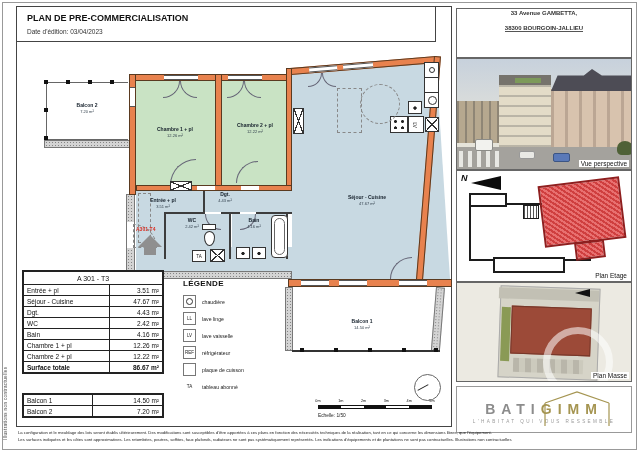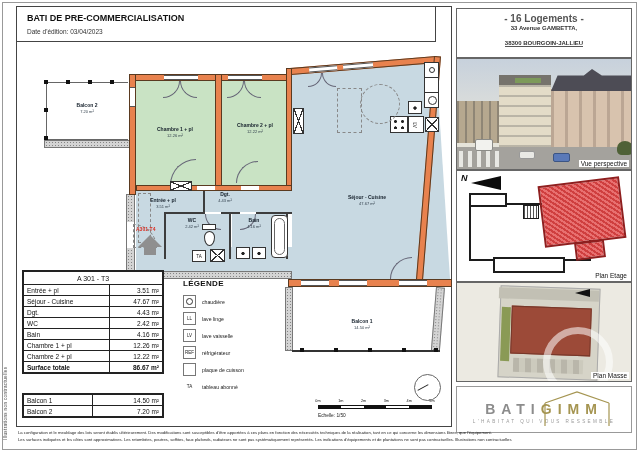--- a/index.html
+++ b/index.html
@@ -54,21 +54,21 @@
 </head>
 <body>
 
 <div id="stage">
 
   <div class="a frame" style="left:2px;top:2px;width:635px;height:448px;"></div>
   <div class="a" style="left:3px;top:295px;height:145px;writing-mode:vertical-rl;transform:rotate(180deg);font-size:4.5px;color:#444;letter-spacing:.4px;">Illustrations non contractuelles</div>
 
   <div class="a panel" style="left:16px;top:6px;width:436px;height:421px;"></div>
   <div class="a" style="left:16px;top:6px;width:420px;height:36px;border:1px solid #444;background:#fff;">
-    <div class="a" style="left:10px;top:6px;font-size:9px;font-weight:bold;">BATI DE PRE-COMMERCIALISATION</div>
+    <div class="a" style="left:10px;top:6px;font-size:9px;font-weight:bold;">PLAN DE PRE-COMMERCIALISATION</div>
     <div class="a" style="left:10px;top:21px;font-size:6.5px;color:#333;">Date d'édition: 03/04/2023</div>
   </div>
 
   <div class="room" style="left:46px;top:82px;width:82px;height:58px;border:1px solid #666;border-right:none;background:#fff;"></div>
   <div class="room green" style="left:136px;top:81px;width:79px;height:104px;"></div>
   <div class="room green" style="left:222px;top:81px;width:64px;height:104px;"></div>
   <div class="room blue" style="left:292px;top:58px;width:158px;height:221px;clip-path:polygon(0 6%,91% 0,100% 100%,0 100%);"></div>
   <div class="room blue" style="left:136px;top:191px;width:67px;height:56px;"></div>
   <div class="room blue" style="left:203px;top:191px;width:89px;height:21px;"></div>
   <div class="room blue" style="left:136px;top:247px;width:156px;height:24px;"></div>
@@ -309,21 +309,20 @@
     <span style="position:absolute;left:68.4px;top:0;font-size:3.8px;transform:translateX(-50%);">3m</span>
     <span style="position:absolute;left:91.2px;top:0;font-size:3.8px;transform:translateX(-50%);">4m</span>
     <span style="position:absolute;left:114px;top:0;font-size:3.8px;transform:translateX(-50%);">5m</span>
     <div class="a" style="left:0;top:6px;width:114px;height:4px;border:1px solid #111;font-size:0;">
       <span class="seg" style="width:20%;background:#111;"></span><span class="seg" style="width:20%;background:#fff;"></span><span class="seg" style="width:20%;background:#111;"></span><span class="seg" style="width:20%;background:#fff;"></span><span class="seg" style="width:20%;background:#111;"></span>
     </div>
   </div>
   <div class="a" style="left:318px;top:413px;font-size:4.8px;color:#222;">Echelle: 1/50</div>
 
   <div class="sbox" style="left:456px;top:8px;width:176px;height:50px;text-align:center;">
-    <div style="margin-top:4px;font-size:10px;font-weight:bold;color:#555;">- 16 Logements -</div>
     <div style="font-size:6px;color:#333;font-weight:bold;margin-top:1px;">33 Avenue GAMBETTA,</div>
     <div style="font-size:6px;color:#333;font-weight:bold;border-bottom:1px solid #555;display:inline-block;">38300 BOURGOIN-JALLIEU</div>
   </div>
 
   <div class="sbox" style="left:456px;top:58px;width:176px;height:112px;background:linear-gradient(#c7d1dc,#e6e4da 70%);">
     <div class="a" style="left:0;top:42px;width:52px;height:42px;background:#b6a88f;background-image:repeating-linear-gradient(90deg,rgba(70,70,70,.35) 0 2px,transparent 2px 8px);"></div>
     <div class="a" style="left:42px;top:24px;width:52px;height:64px;background:#e3dcc8;background-image:repeating-linear-gradient(0deg,rgba(90,90,90,.3) 0 2px,transparent 2px 10px);"></div>
     <div class="a" style="left:42px;top:16px;width:52px;height:10px;background:#76736c;"></div>
     <div class="a" style="left:58px;top:19px;width:26px;height:5px;background:#7d9a5a;"></div>
     <div class="a" style="left:94px;top:30px;width:82px;height:58px;background:#d8c3ae;background-image:repeating-linear-gradient(90deg,rgba(100,80,70,.25) 0 3px,transparent 3px 14px);"></div>

